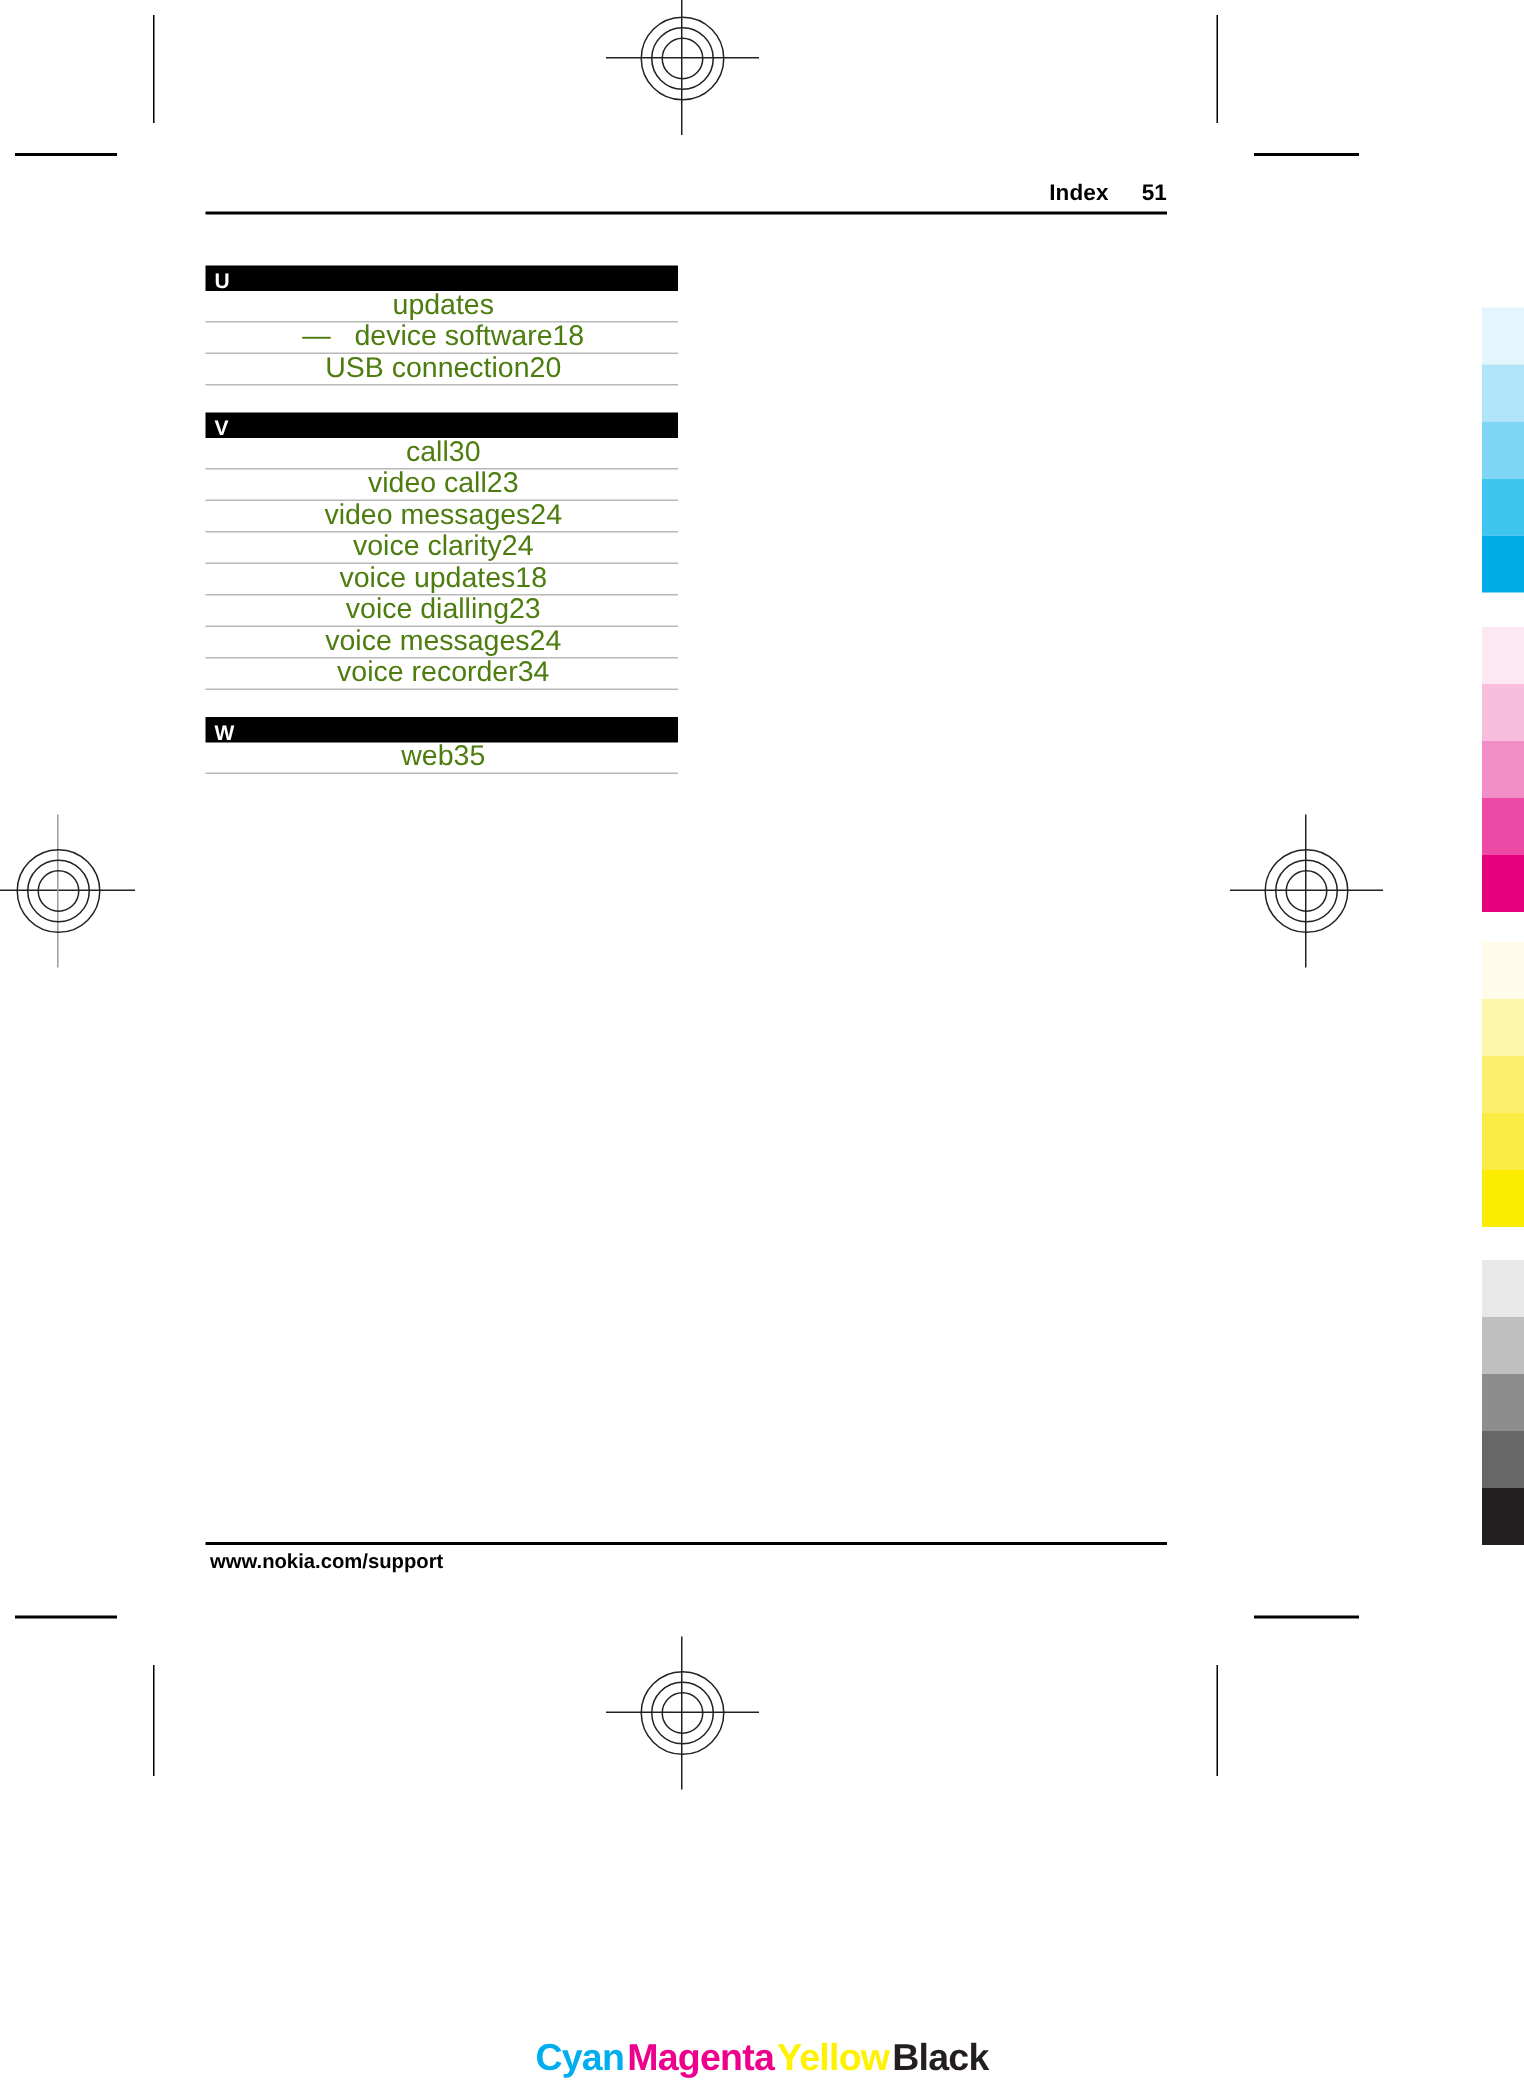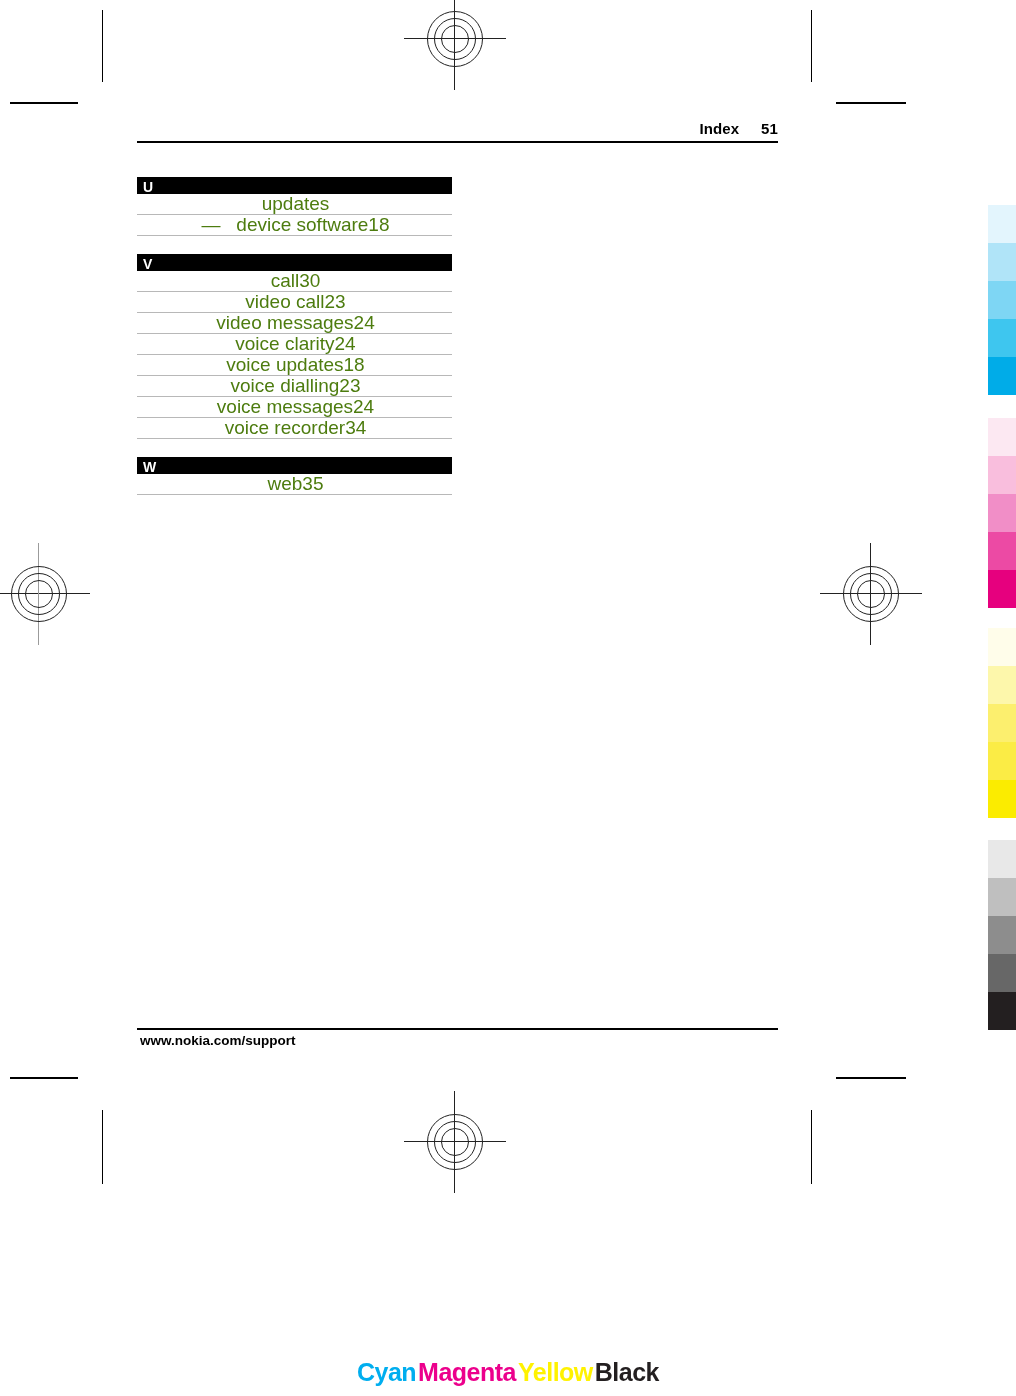--- a/index.html
+++ b/index.html
@@ -204,20 +204,24 @@
       <div class="section first">
         <div class="letter-bar">U</div>
         <div class="entry">
           <span class="term">updates</span>
           <span class="pg"></span>
         </div>
         <div class="entry">
           <span class="term">—   device software</span>
           <span class="pg">18</span>
         </div>
+        <div class="entry">
+          <span class="term">USB connection</span>
+          <span class="pg">20</span>
+        </div>
       </div>
       <div class="section">
         <div class="letter-bar">V</div>
         <div class="entry">
           <span class="term">call</span>
           <span class="pg">30</span>
         </div>
         <div class="entry">
           <span class="term">video call</span>
           <span class="pg">23</span>

